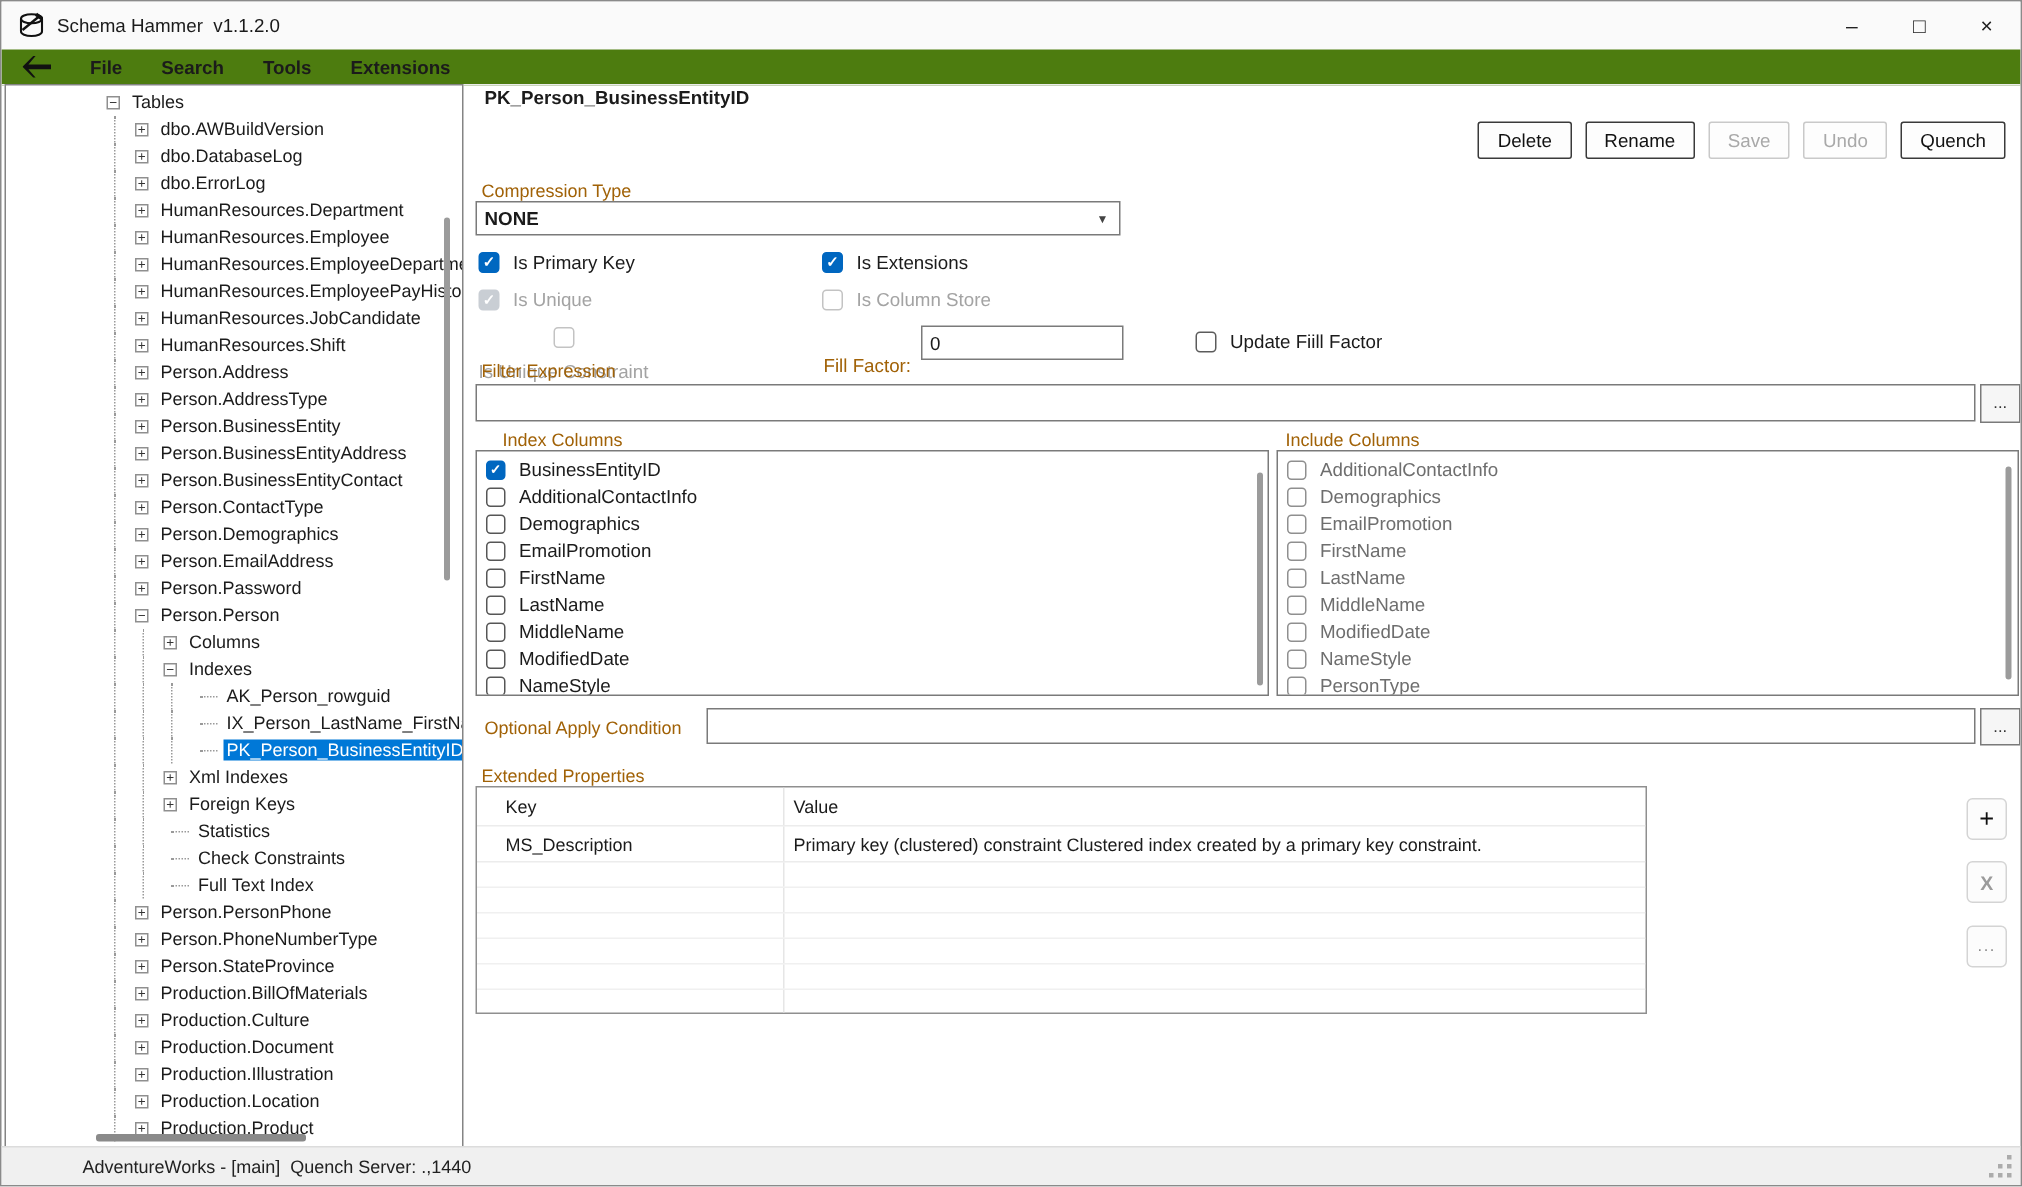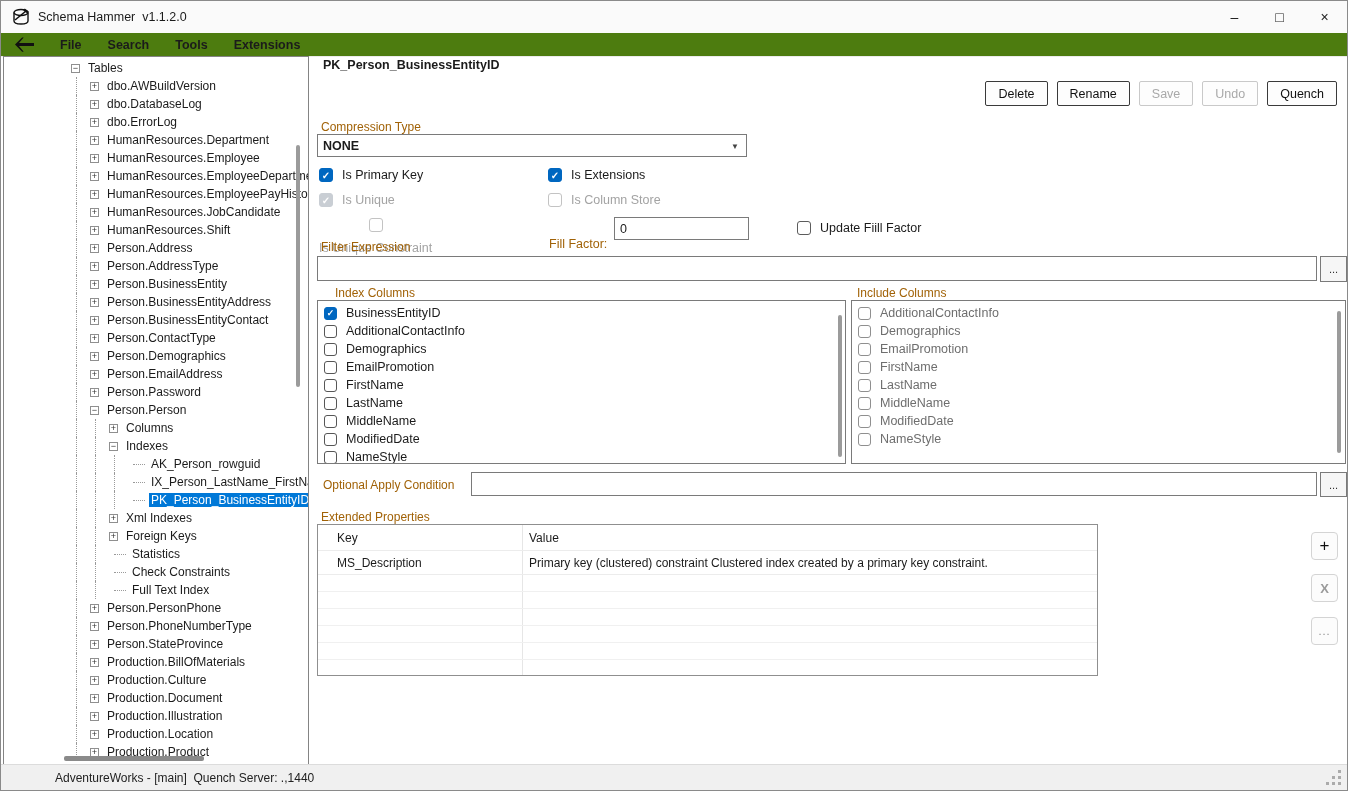--- a/index.html
+++ b/index.html
@@ -473,20 +473,24 @@
         <span>MiddleName</span>
       </div>
       <div class="litem gray">
         <span class="lcb"></span>
         <span>ModifiedDate</span>
       </div>
       <div class="litem gray">
         <span class="lcb"></span>
         <span>NameStyle</span>
       </div>
+      <div class="litem gray">
+        <span class="lcb"></span>
+        <span>PersonType</span>
+      </div>
     </div>
   <div class="vthumb" style="left:1336px; top:310px; height:142px;"></div>
 
   <div class="flabel" style="left:322px; top:477px;">Optional Apply Condition</div>
   <div class="tbx" style="left:470px; top:471px; width:846px; height:24px;">
     <span></span>
   </div>
   <div class="browse" style="left:1319px; top:471px; height:25px;">...</div>
 
   <div class="flabel" style="left:320px; top:509px;">Extended Properties</div>

